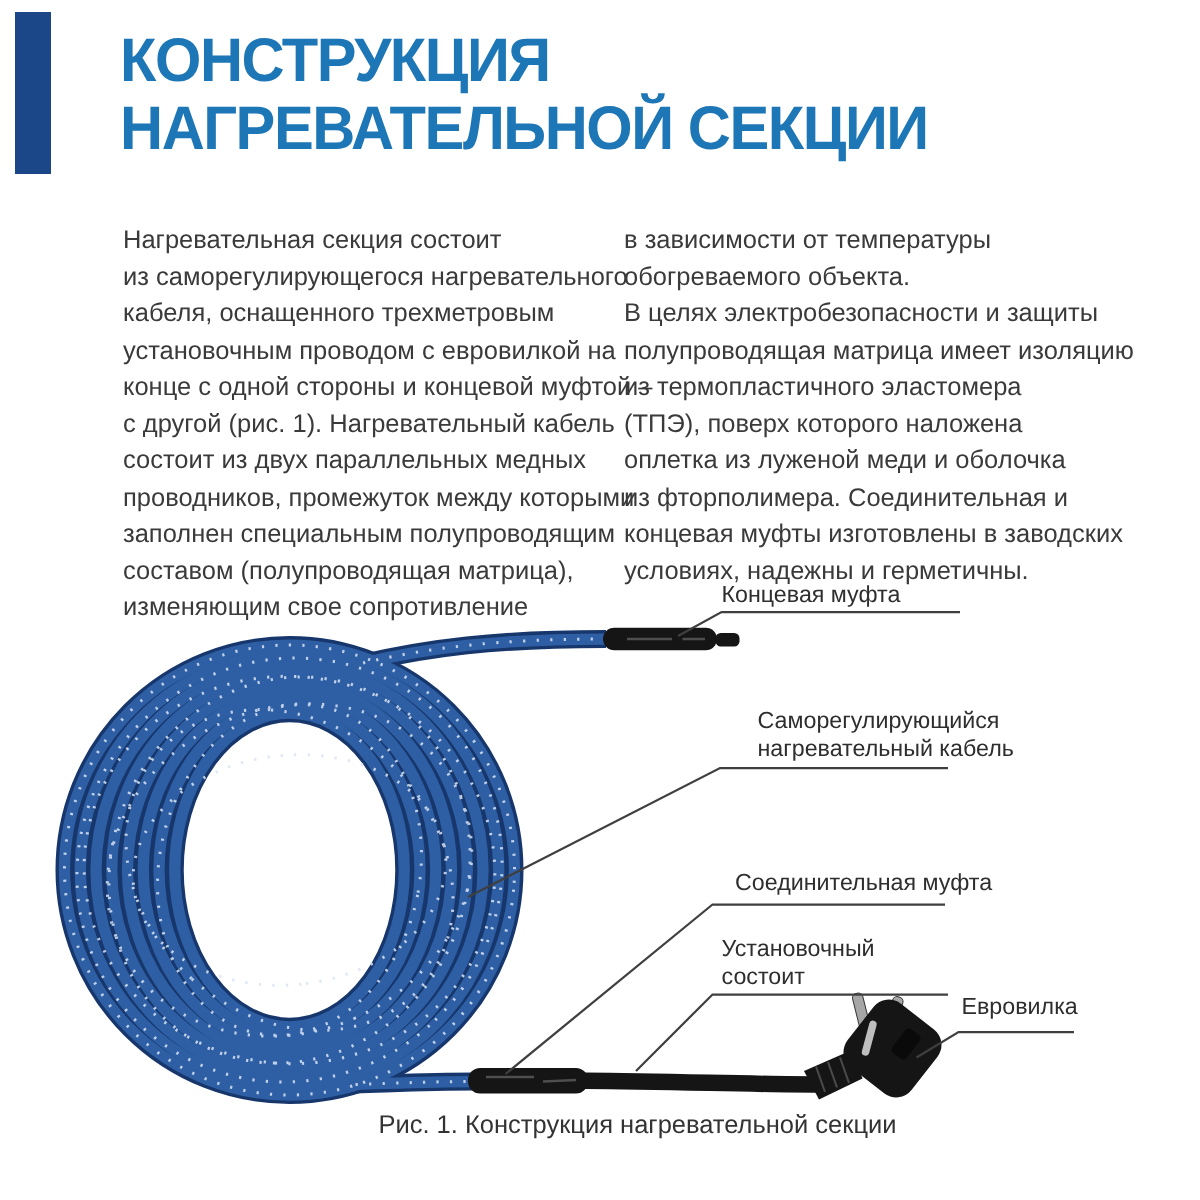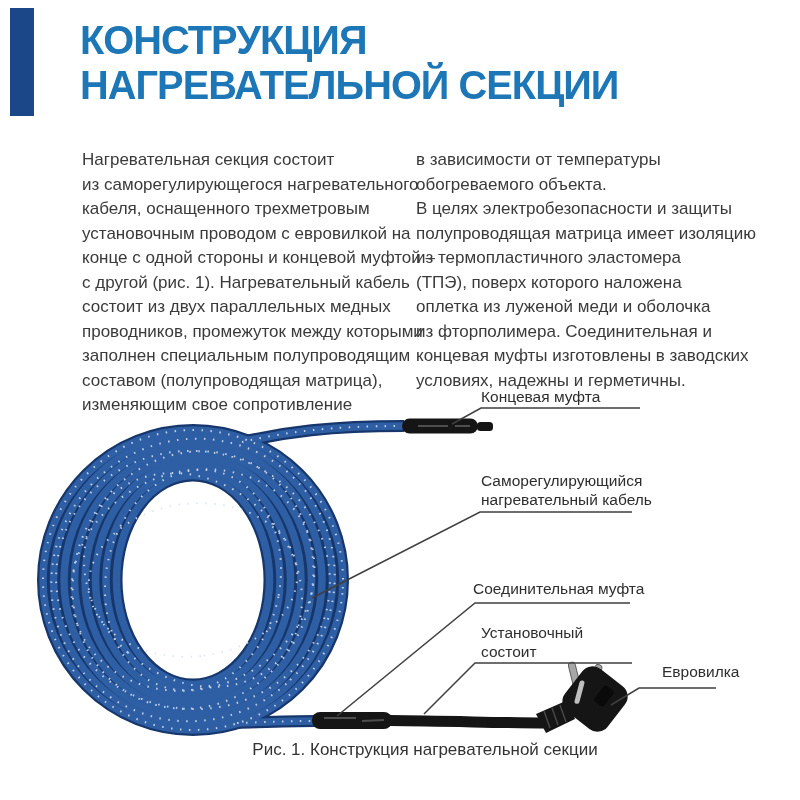--- a/index.html
+++ b/index.html
@@ -21,24 +21,24 @@
     font-size:17px; line-height:24.5px; color:#3a3a3a;
     white-space:pre-line;
   }
   .col-left  { left:40px;margin-left:42px; }
   .col-right { left:416px; }
   .fig-label {
     position:absolute; font-size:15.5px; line-height:18.5px;
     color:#2e2e2e; white-space:pre-line;
   }
   .lbl-end        { left:481px; top:388px;text-align:center; }
-  .lbl-cable      { left:481px; top:472px; }
-  .lbl-connection { left:473px; top:580px; }
+  .lbl-cable      { left:505px; top:472px; }
+  .lbl-connection { left:490px; top:580px; }
   .lbl-wire       { left:481px; top:624px; }
-  .lbl-plug       { left:641px; top:663px;margin-left:21px; }
+  .lbl-plug       { left:641px; top:663px; }
   .fig-caption {
     position:absolute; left:50px; top:740px; width:750px;
     text-align:center; font-size:17px; color:#333333;
   }
   svg.figure { position:absolute; left:0; top:380px; }
 </style>
 </head>
 <body>
 
 <div class="accent-bar" style="background-color: rgb(27, 70, 135);"></div>

